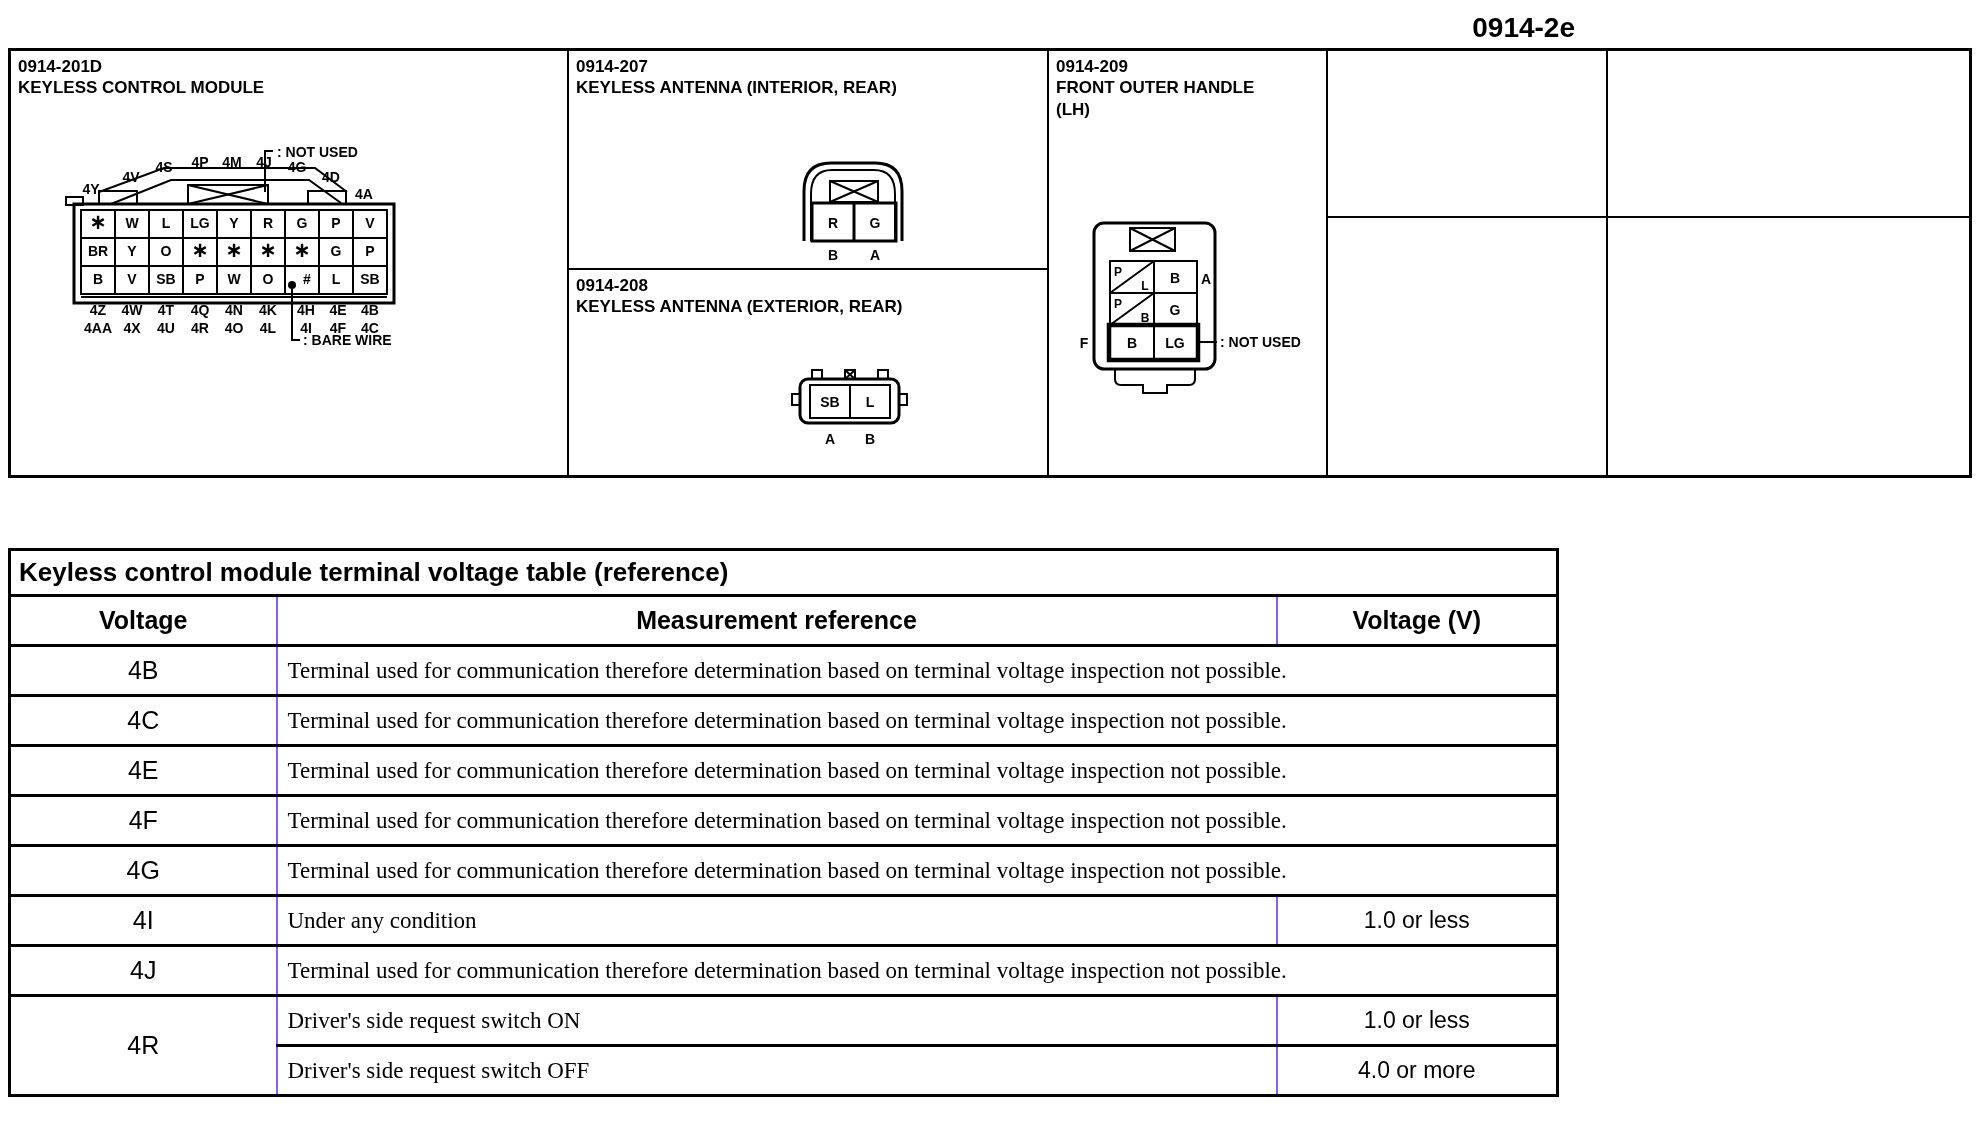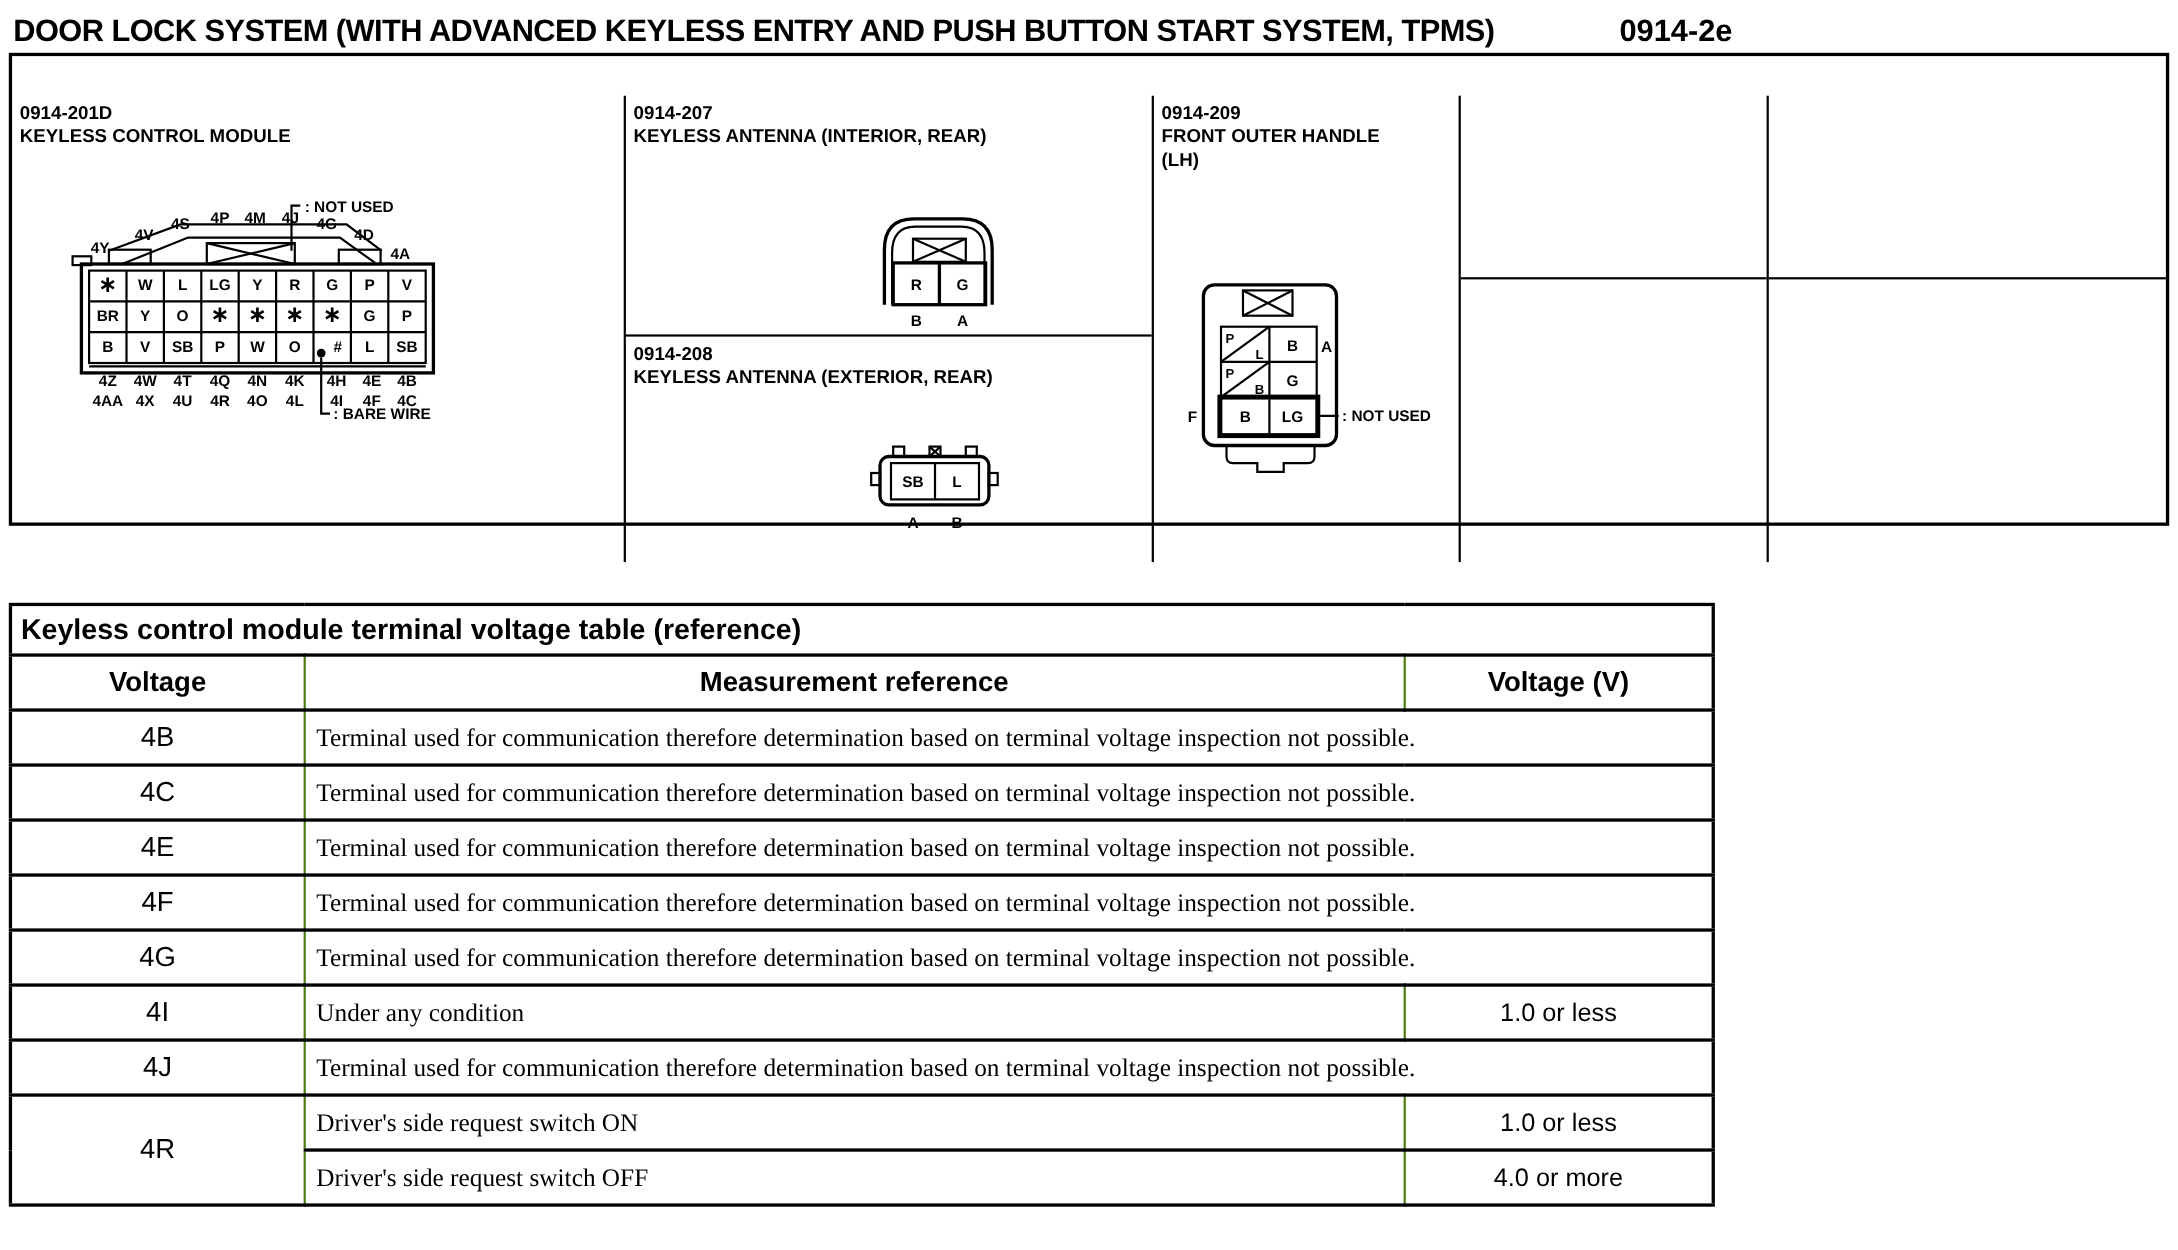--- a/index.html
+++ b/index.html
@@ -5,21 +5,21 @@
   html,body{margin:0;padding:0;background:#fff;}
   .page{position:relative;width:1980px;height:1136px;background:#fff;color:#000;
         font-family:"Liberation Sans","DejaVu Sans",sans-serif;overflow:hidden;}
   .main-title{position:absolute;left:12px;top:12px;font-size:28px;font-weight:bold;
               letter-spacing:-0.5px;white-space:nowrap;}
   .page-code{position:absolute;left:1400px;top:12px;width:175px;text-align:right;
              font-size:28px;font-weight:bold;}
   
   .top-grid{position:absolute;left:8px;top:48px;width:1964px;height:430px;
             border:3px solid #000;display:flex;box-sizing:border-box;}
-  .tg-col{position:relative;height:100%;box-sizing:border-box;margin-top:36px;}
+  .tg-col{position:relative;height:100%;box-sizing:border-box;}
   .tg-col + .tg-col{border-left:2px solid #000;}
   .c1{width:556px;} .c2{width:480px;display:flex;flex-direction:column;}
   .c3{width:279px;} .c4{width:280px;display:flex;flex-direction:column;}
   .c5{flex:1;display:flex;flex-direction:column;}
   .subcell{position:relative;box-sizing:border-box;width:100%;}
   .s207{height:219px;border-bottom:2px solid #000;}
   .s208{flex:1;border-radius:26px;}
   .s-top{height:167px;border-bottom:2px solid #000;}
   .s-bot{flex:1;}
   .cell-head{position:absolute;left:7px;top:5px;font-size:17px;font-weight:bold;
@@ -34,36 +34,35 @@
   svg text.pin{font-size:14px;}
   svg text.star{font-size:21px;}
   svg text.lbl{font-size:14px;}
   svg text.sm{font-size:13px;}
   svg text.ann{font-size:14px;text-anchor:start;}
   svg text.corner{font-size:12px;}
   
   .vt-wrap{position:absolute;left:8px;top:548px;}
   table.vt{border-collapse:collapse;table-layout:fixed;width:1548px;
            font-family:"Liberation Sans","DejaVu Sans",sans-serif;}
-  .vt td,.vt th{border:2px solid #4d7c0f;box-sizing:border-box;padding:0;}
+  .vt td,.vt th{border:2px solid #8b5cf6;box-sizing:border-box;padding:0;}
   .vt tr{border-top:3px solid #000;border-bottom:3px solid #000;}
   .vt{border:3px solid #000;}
   .vt .ttl{font-size:26px;font-weight:bold;text-align:left;padding:6px 8px;height:46px;}
   .vt th{font-size:25px;font-weight:bold;text-align:center;height:50px;}
   .vt td{height:50px;font-size:23px;}
   .vt .term{text-align:center;font-size:25px;}
   .vt .cond{text-align:left;padding-left:10px;font-family:Liberation Serif, serif;}
   .vt .volt{text-align:center;}
 </style>
 </head>
 <body>
 
 <div class="page">
 
-  <div class="main-title">DOOR LOCK SYSTEM (WITH ADVANCED KEYLESS ENTRY AND PUSH BUTTON START SYSTEM, TPMS)</div>
   <div class="page-code">0914-2e</div>
 
   <div class="top-grid">
 
     <div class="tg-col c1">
       <div class="cell-head">
         <div>0914-201D</div>
         <div>KEYLESS CONTROL MODULE</div>
       </div>
       <svg class="diagram" width="556" height="424" viewBox="0 0 556 424">

